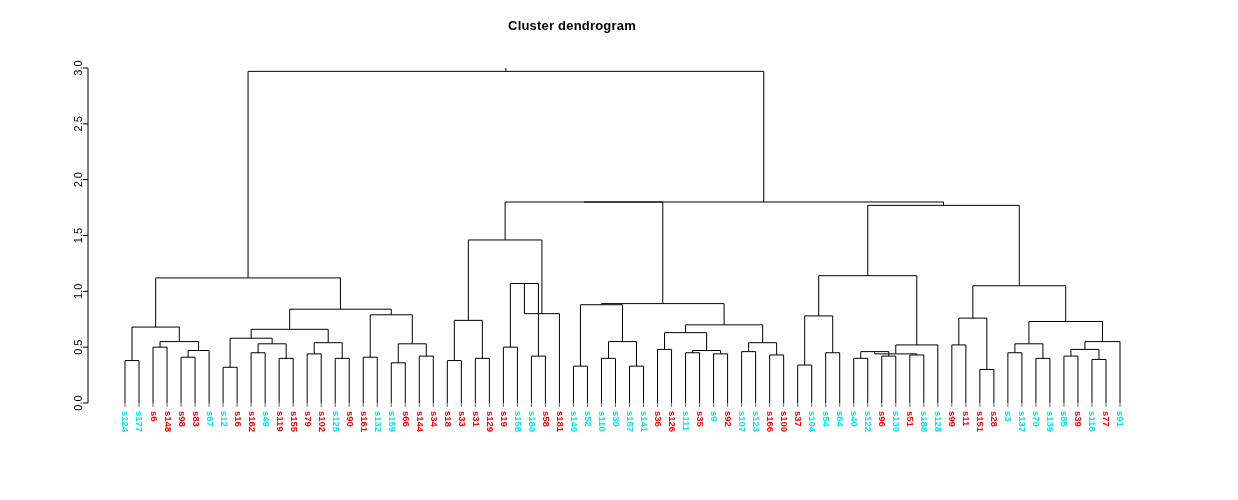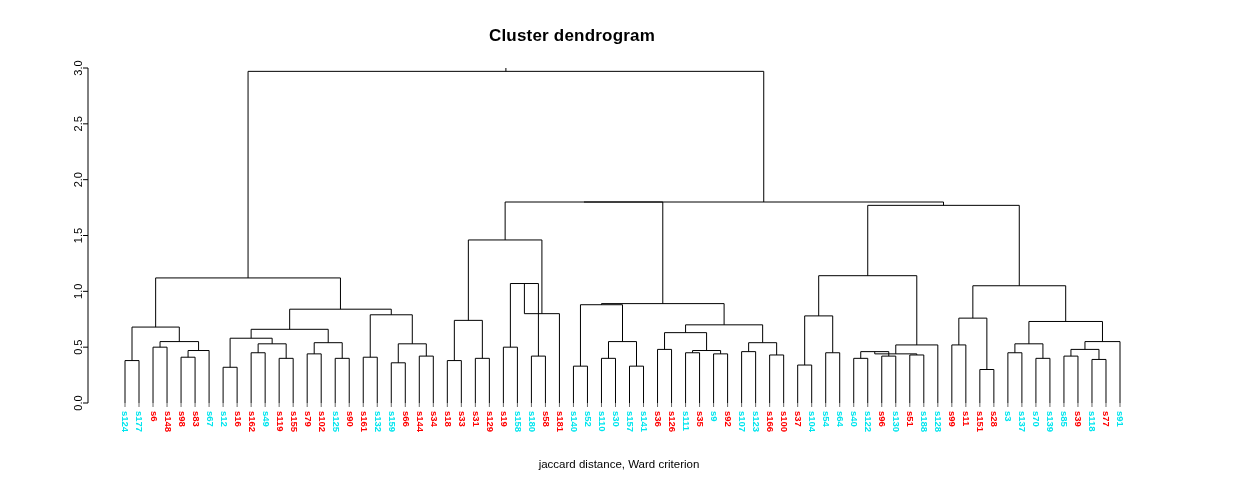--- a/index.html
+++ b/index.html
@@ -1,20 +1,20 @@
 <!DOCTYPE html>
 <html><head>
 <meta charset="utf-8">
 <style>
   html,body{margin:0;padding:0;background:#ffffff;}
   body{width:1238px;height:500px;overflow:hidden;
        font-family:"Liberation Sans",sans-serif;color:#000;}
   #plot{position:relative;width:1238px;height:500px;}
   #title{position:absolute;left:0;top:18px;width:1144px;text-align:center;
-         font-size:17px;font-weight:bold;letter-spacing:.2px;margin-top:8px;}
+         font-size:13px;font-weight:bold;letter-spacing:.2px;}
   #xlab{position:absolute;left:0;top:458px;width:1238px;text-align:center;
         font-size:11.5px;}
   svg{position:absolute;left:0;top:0;}
   .axis-text{font-family:"Liberation Sans",sans-serif;font-size:11px;fill:#000;}
   .leaf-text{font-family:"Liberation Sans",sans-serif;font-size:9.5px;font-weight:bold;}
 </style>
 </head>
 <body>
 
 <div id="plot">
@@ -391,14 +391,13 @@
         <line x1="1077.957746478873" y1="403" x2="1077.957746478873" y2="407" stroke="#000000" stroke-width="0.6"></line>
         <text x="1077.957746478873" y="411" text-anchor="start" dominant-baseline="middle" class="leaf-text" fill="#ff0000" transform="rotate(90 1077.957746478873 411)">s39</text>
         <line x1="1091.9718309859154" y1="403" x2="1091.9718309859154" y2="407" stroke="#000000" stroke-width="0.6"></line>
         <text x="1091.9718309859154" y="411" text-anchor="start" dominant-baseline="middle" class="leaf-text" fill="#00e5ee" transform="rotate(90 1091.9718309859154 411)">s118</text>
         <line x1="1105.9859154929577" y1="403" x2="1105.9859154929577" y2="407" stroke="#000000" stroke-width="0.6"></line>
         <text x="1105.9859154929577" y="411" text-anchor="start" dominant-baseline="middle" class="leaf-text" fill="#ff0000" transform="rotate(90 1105.9859154929577 411)">s77</text>
         <line x1="1120" y1="403" x2="1120" y2="407" stroke="#000000" stroke-width="0.6"></line>
         <text x="1120" y="411" text-anchor="start" dominant-baseline="middle" class="leaf-text" fill="#00e5ee" transform="rotate(90 1120 411)">s91</text>
       </g>
     </svg>
-  <div id="xlab">jaccard distance, Ward criterion</div>
 </div>
 
 </body></html>

